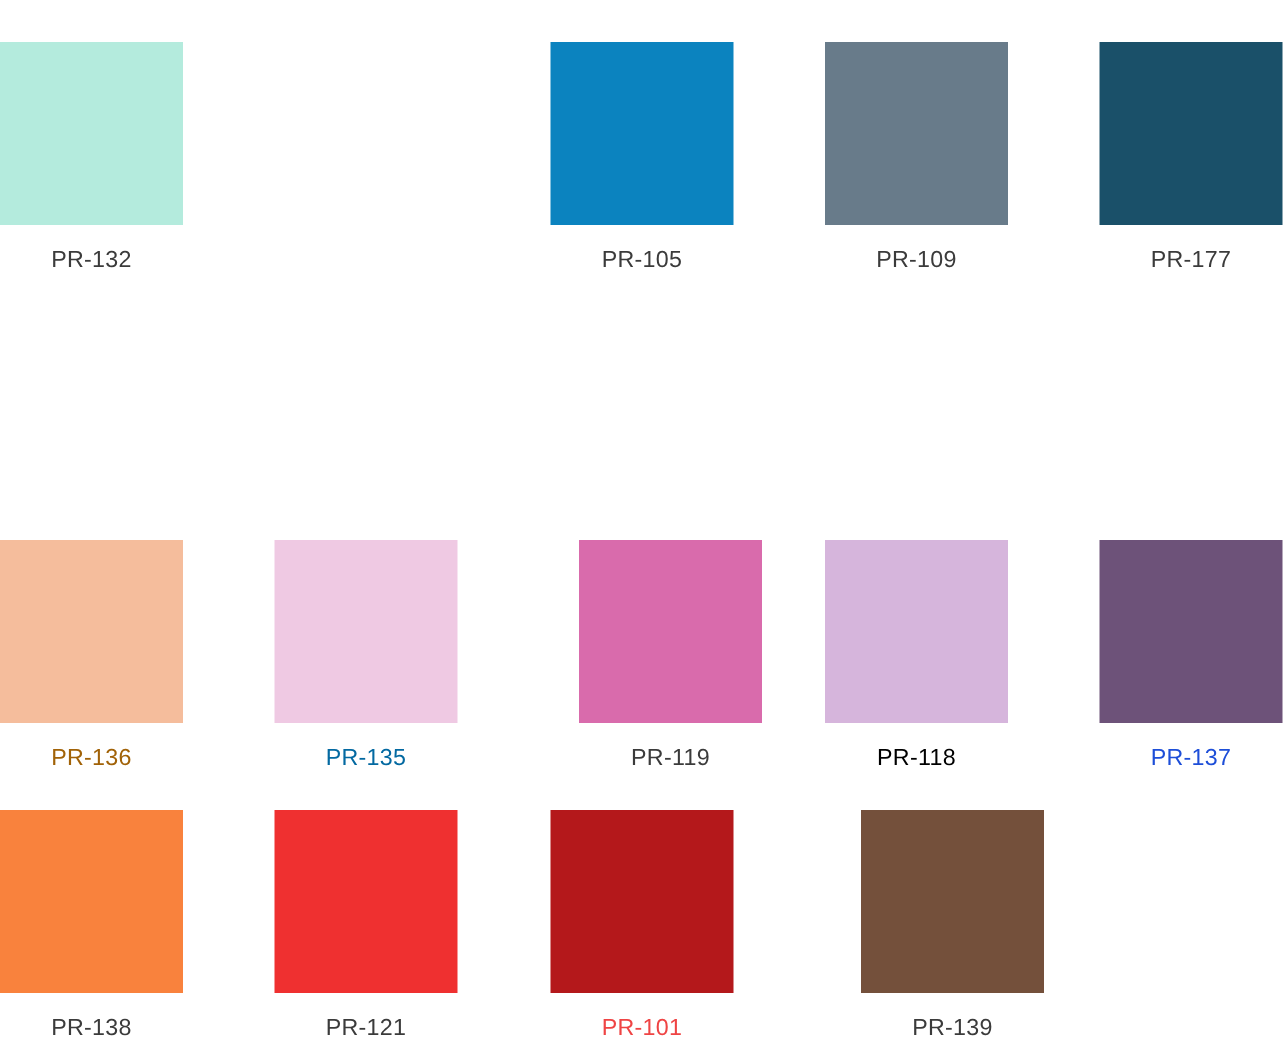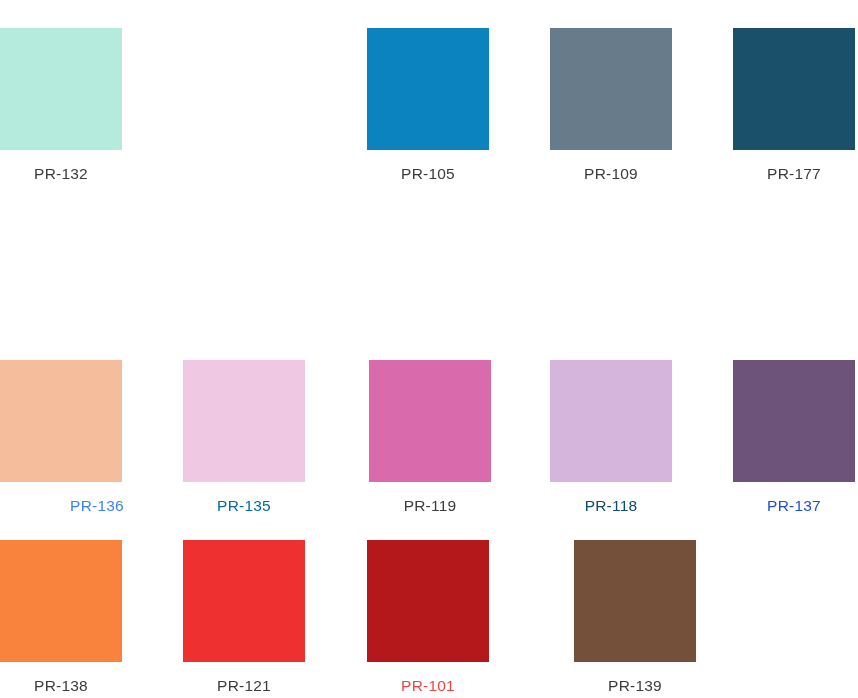--- a/index.html
+++ b/index.html
@@ -74,33 +74,33 @@
         <span class="swatch-label" style="color: rgb(59, 59, 59);">PR-109</span>
       </div>
       <div class="swatch-cell" style="left: 733px;">
         <span class="swatch-chip" title="#1a5069" style="background: rgb(26, 80, 105);"></span>
         <span class="swatch-label" style="color: rgb(59, 59, 59);">PR-177</span>
       </div>
     </div>
     <div class="swatch-row" style="top: 360px;">
       <div class="swatch-cell" style="left: 0px;">
         <span class="swatch-chip" title="#f5bd9c" style="background: rgb(245, 189, 156);"></span>
-        <span class="swatch-label" style="color: #3b82f6; padding-left: 36px;">PR-136</span>
+        <span class="swatch-label" style="color: #a16207;">PR-136</span>
       </div>
       <div class="swatch-cell" style="left: 183px;">
         <span class="swatch-chip" title="#efc9e3" style="background: rgb(239, 201, 227);"></span>
         <span class="swatch-label" style="color: #0369a1;">PR-135</span>
       </div>
-      <div class="swatch-cell" style="left: 369px;">
+      <div class="swatch-cell" style="left: 386px;">
         <span class="swatch-chip" title="#d96bac" style="background: rgb(217, 107, 172);"></span>
         <span class="swatch-label" style="color: rgb(59, 59, 59);">PR-119</span>
       </div>
       <div class="swatch-cell" style="left: 550px;">
         <span class="swatch-chip" title="#d6b5dc" style="background: rgb(214, 181, 220);"></span>
-        <span class="swatch-label" style="color: #0c4a6e;">PR-118</span>
+        <span class="swatch-label" style="color: #000000;">PR-118</span>
       </div>
       <div class="swatch-cell" style="left: 733px;">
         <span class="swatch-chip" title="#6d5279" style="background: rgb(109, 82, 121);"></span>
         <span class="swatch-label" style="color: #1d4ed8;">PR-137</span>
       </div>
     </div>
     <div class="swatch-row" style="top: 540px;">
       <div class="swatch-cell" style="left: 0px;">
         <span class="swatch-chip" title="#f9823d" style="background: rgb(249, 130, 61);"></span>
         <span class="swatch-label" style="color: rgb(59, 59, 59);">PR-138</span>

